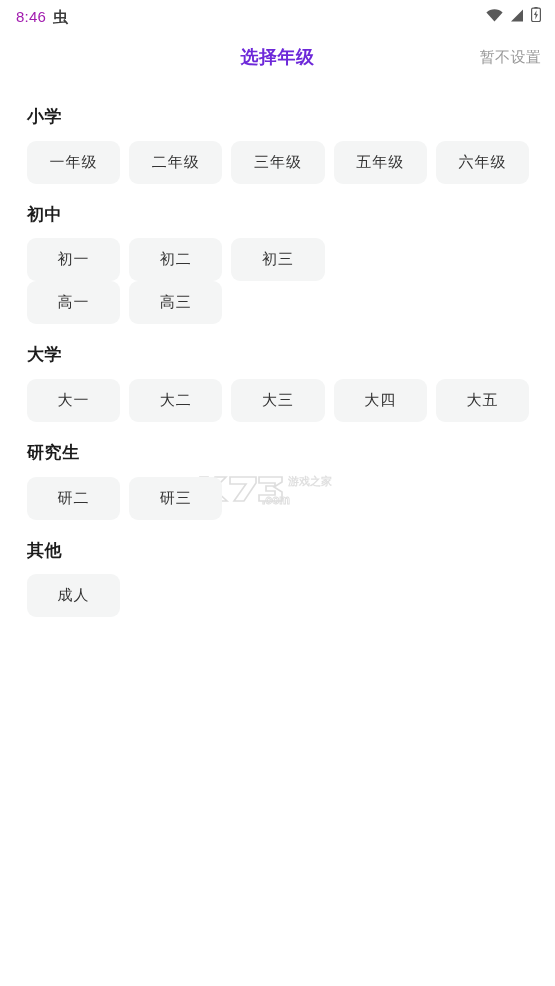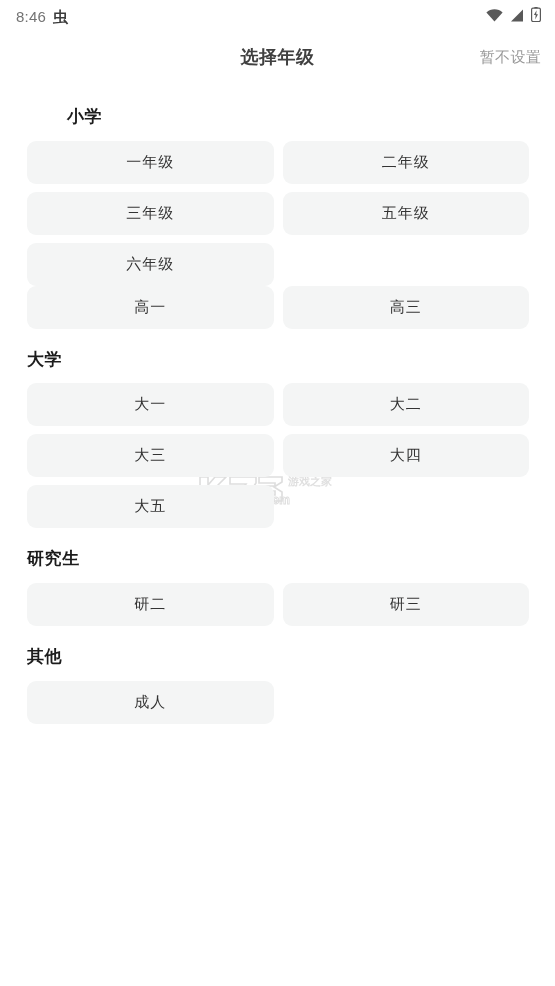--- a/index.html
+++ b/index.html
@@ -25,21 +25,21 @@
     justify-content: space-between;
     padding: 0 14px 0 16px;
   }
   .status-left {
     display: flex;
     align-items: center;
     gap: 7px;
   }
   .status-time {
     font-size: 15px;
-    color: #737373;
+    color: #a21caf;
     letter-spacing: 0.2px;
   }
   .bug-icon {
     font-size: 15px;
     color: #3c3c3c;
     font-weight: 700;
     line-height: 1;
   }
   .status-right {
     display: flex;
@@ -54,21 +54,21 @@
   .header {
     height: 48px;
     position: relative;
     display: flex;
     align-items: center;
     justify-content: center;
   }
   .header-title {
     font-size: 18px;
     font-weight: 700;
-    color: #404040;
+    color: #6d28d9;
     letter-spacing: 0.5px;
   }
   .header-action {
     position: absolute;
     right: 14px;
     top: 50%;
     transform: translateY(-50%);
     font-size: 15px;
     color: #9a9a9a;
     letter-spacing: 0.3px;
@@ -89,26 +89,25 @@
     font-size: 17px;
     font-weight: 700;
     color: #1c1c1c;
     letter-spacing: 0.6px;
     padding-top: 22px;
     padding-bottom: 14px;
     line-height: 1.1;
   }
   .section:first-child .section-title {
     padding-top: 27px;
-    margin-left: 40px;
   }
 
   .grid {
     display: grid;
-    grid-template-columns: repeat(2, 1fr);
+    grid-template-columns: repeat(5, 1fr);
     column-gap: 9px;
     row-gap: 8px;
   }
 
   .chip {
     height: 43px;
     background: #f4f5f5;
     border: none;
     border-radius: 9px;
     display: flex;
@@ -194,20 +193,26 @@
       <div class="section-title">小学</div>
       <div class="grid">
         <button class="chip">一年级</button>
         <button class="chip">二年级</button>
         <button class="chip">三年级</button>
         <button class="chip">五年级</button>
         <button class="chip">六年级</button>
       </div>
     </div>
     <div class="section">
+      <div class="section-title">初中</div>
+      <div class="grid">
+        <button class="chip">初一</button>
+        <button class="chip">初二</button>
+        <button class="chip">初三</button>
+      </div>
     </div>
     <div class="section">
       <div class="grid">
         <button class="chip">高一</button>
         <button class="chip">高三</button>
       </div>
     </div>
     <div class="section">
       <div class="section-title">大学</div>
       <div class="grid">

